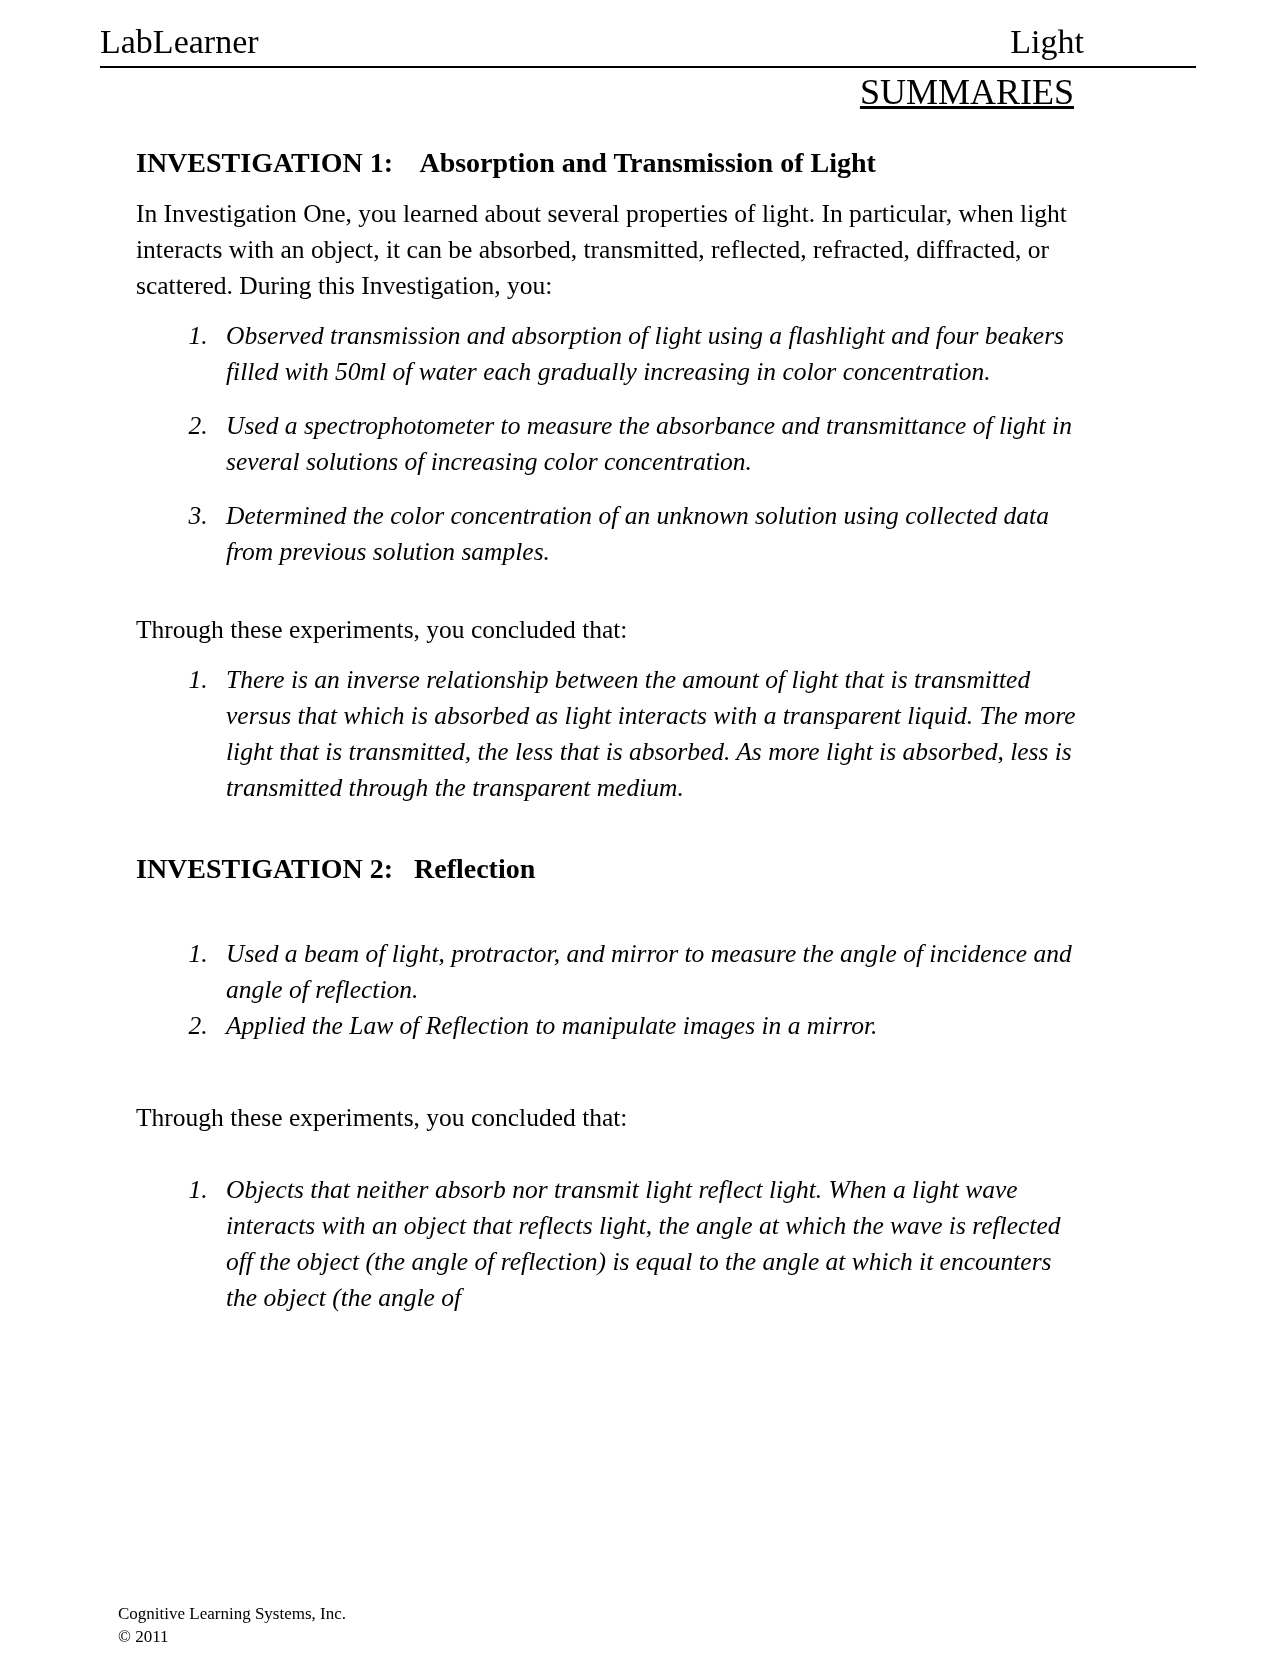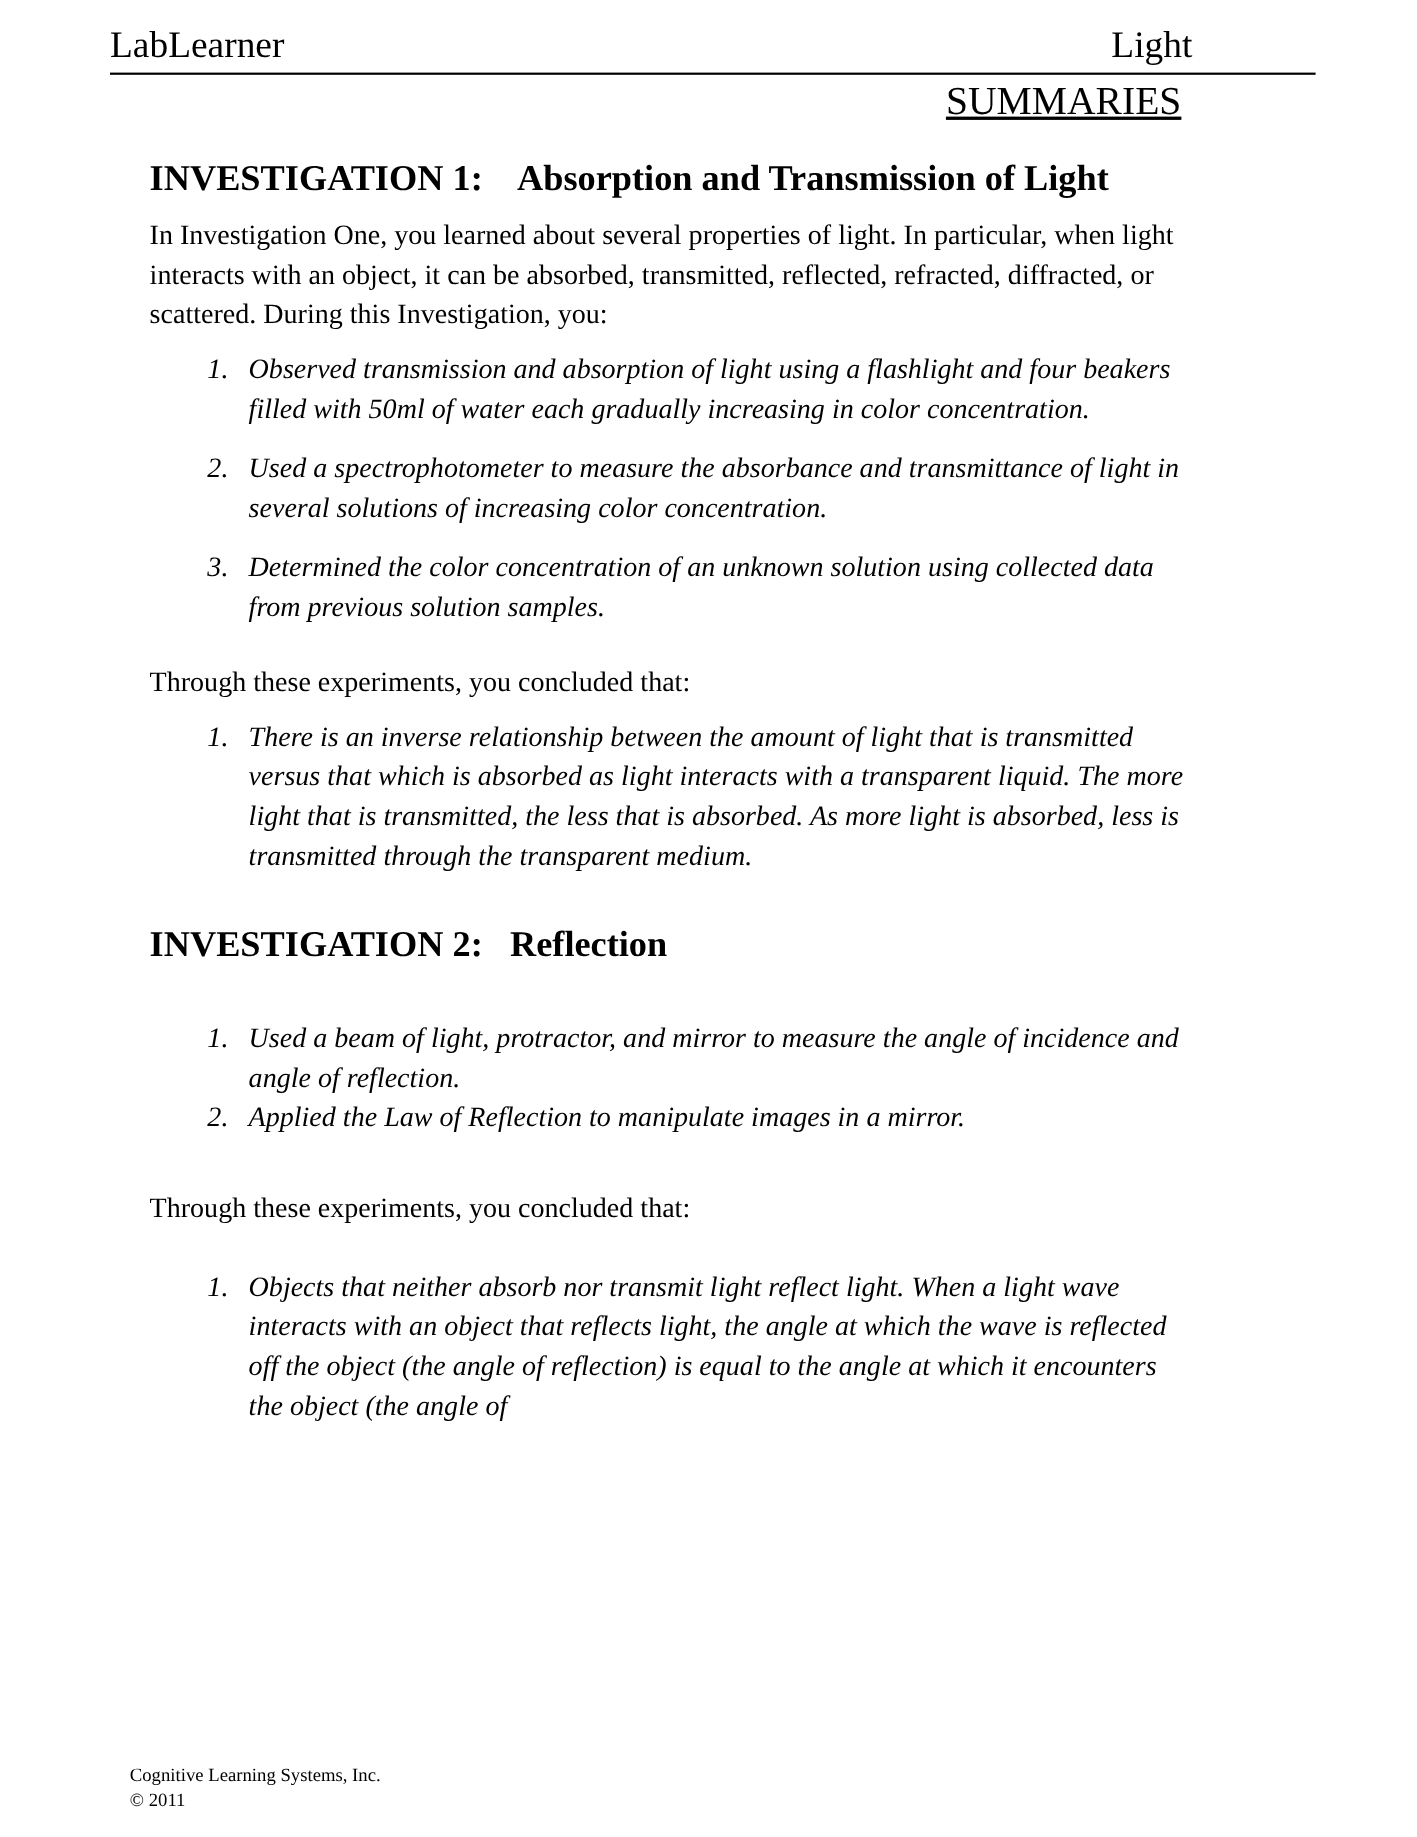--- a/index.html
+++ b/index.html
@@ -58,30 +58,30 @@
 
   
   .content {
     position: absolute;
     left: 136px;
     top: 140px;
     width: 940px;
   }
   .inv-head {
     font-weight: bold;
-    font-size: 33px;
+    font-size: 28px;
     line-height: 30px;
     margin-top: 8px;
     margin-bottom: 18px;
     white-space: pre;
   }
   p.para {
     font-size: 25.5px;
     line-height: 36px;
-    margin: 6px 0 14px 0;
+    margin: 16px 0 14px 0;
     text-align: left;
   }
   ol.list {
     margin: 10px 0 14px 0;
     padding-left: 78px;
     list-style-position: outside;
     font-style: italic;
   }
   ol.list > li {
     font-size: 25.5px;

